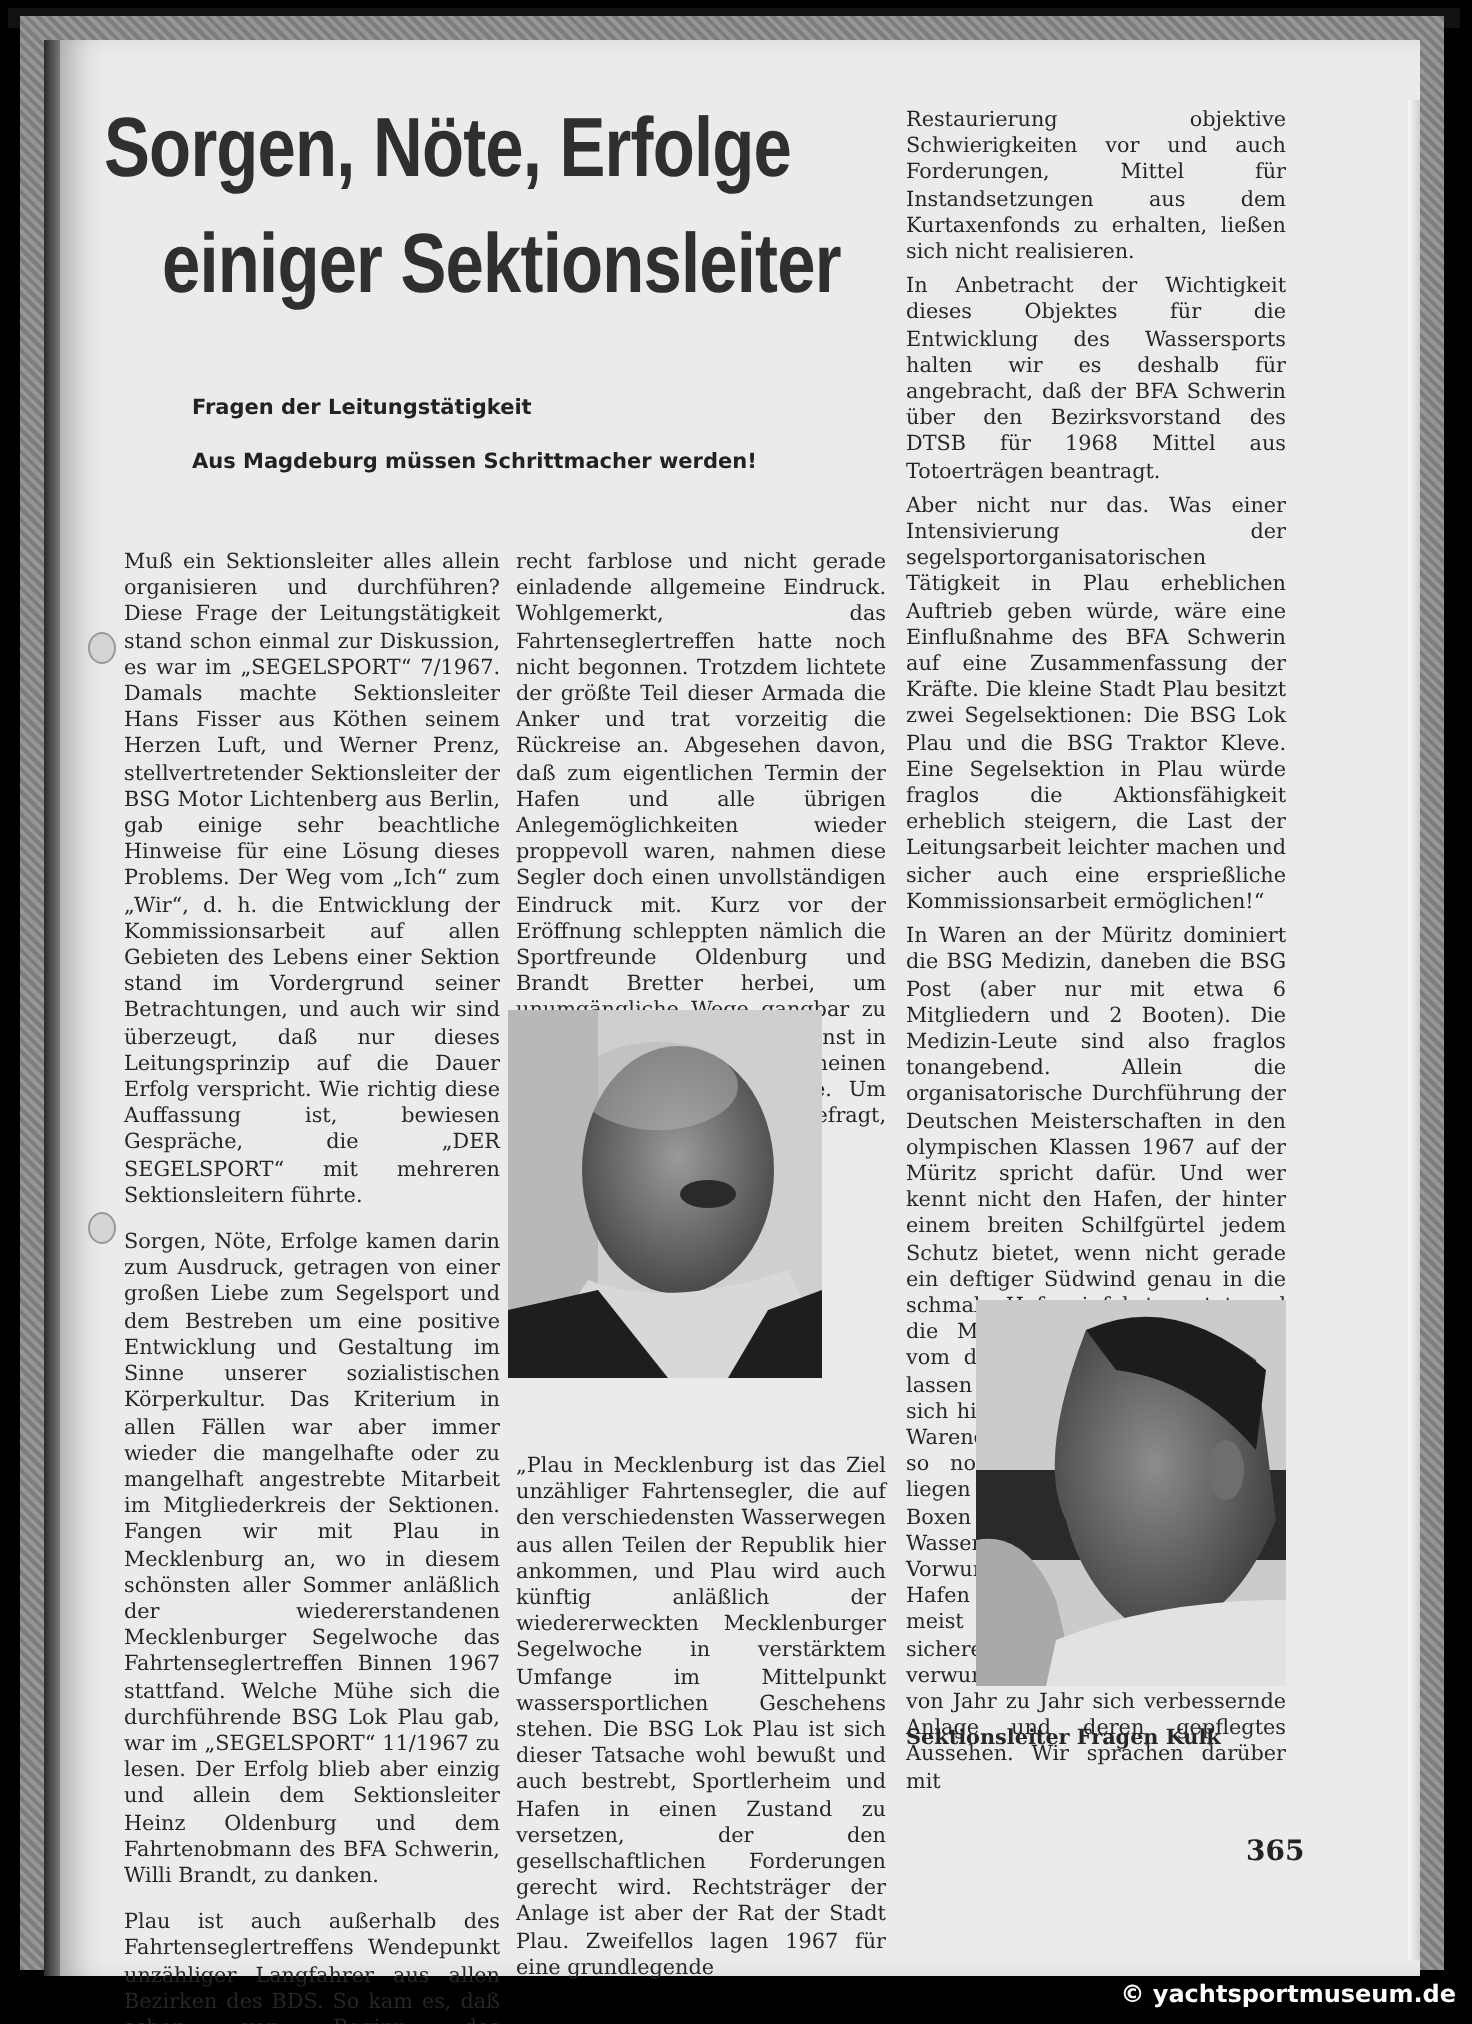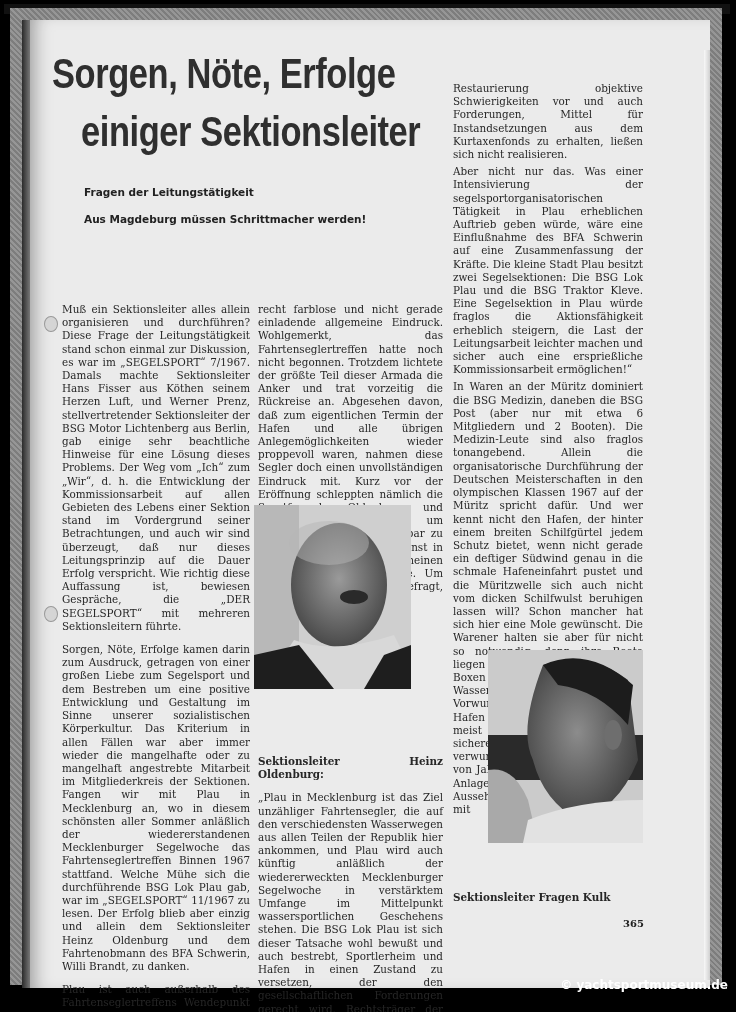--- a/index.html
+++ b/index.html
@@ -30,42 +30,42 @@
     background: #d5d5d5; border: 1px solid #999; }
   .title {
     position: absolute; font-family: "Liberation Sans", sans-serif; font-weight: bold;
     color: #2f2f2f; font-size: 42px; letter-spacing: -0.5px; transform: scaleX(0.82); transform-origin: left top;
     white-space: nowrap; margin: 0;
   }
   .t1 { left: 52px; top: 50px; }
   .t2 { left: 81px; top: 108px; }
   .sub {
     position: absolute; font-family: "DejaVu Sans", sans-serif; font-weight: bold;
-    font-size: 10.5px; color: #222; white-space: nowrap; margin: 0;
+    font-size: 10.5px; color: #222; white-space: nowrap; margin: 12px;
   }
   .s1 { left: 84px; top: 186px; }
   .s2 { left: 84px; top: 213px; }
   .col {
     position: absolute; font-size: 10.4px; line-height: 13.2px; color: #262626;
-    text-align: justify; hyphens: auto; margin-top: 28px;
+    text-align: justify; hyphens: auto;
   }
   .col p { margin: 0 0 10px 0; }
   .col p.tight { margin-bottom: 4px; }
   .left { left: 62px; top: 275px; width: 188px; }
   .mid { left: 258px; top: 275px; width: 185px; }
   .mid2 { left: 258px; top: 727px; width: 185px; }
   .right { left: 453px; top: 54px; width: 190px; }
   .right2 { left: 453px; top: 863px; width: 190px; }
   .caption { font-weight: bold; font-size: 10.4px; margin: 0 0 8px 0; }
   .photo { position: absolute; overflow: hidden; }
   .photo1 { left: 254px; top: 505px; width: 157px; height: 184px; background: #bdbdbd; }
   .photo2 { left: 488px; top: 650px; width: 155px; height: 193px; background: #c4c4c4; }
-  .pagenum { position: absolute; left: 623px; top: 918px; font-size: 10px; color: #222; font-weight: bold; }
+  .pagenum { position: absolute; left: 623px; top: 918px; font-size: 14px; color: #222; font-weight: bold; }
   .watermark {
-    position: absolute; right: 8px; bottom: 20px; color: #fff; font-family: "DejaVu Sans", sans-serif;
+    position: absolute; right: 8px; bottom: 8px; color: #fff; font-family: "DejaVu Sans", sans-serif;
     font-size: 12px; font-weight: bold; white-space: nowrap;
   }
   b.inline { font-weight: normal; }
 </style>
 </head>
 <body>
 
 <div class="scan-edge-top"></div>
 <div class="board">
   <div class="page">
@@ -102,26 +102,26 @@
     <ellipse cx="85" cy="80" rx="48" ry="62" fill="url(#face1)"></ellipse>
     <ellipse cx="75" cy="38" rx="40" ry="22" fill="#b5b5b5" opacity="0.5"></ellipse>
     <ellipse cx="100" cy="92" rx="14" ry="7" fill="#2a2a2a"></ellipse>
     <path d="M40 135 Q80 150 140 130 L150 150 L120 184 L40 184 L30 150 Z" fill="#d8d8d8"></path>
     <path d="M0 150 L45 140 L80 184 L0 184 Z" fill="#1e1e1e"></path>
     <path d="M157 140 L130 150 L110 184 L157 184 Z" fill="#1e1e1e"></path>
   </svg>
 </div>
 
 <div class="col mid2">
-  <p class="caption">Sektionsleiter Heinz Oldenburg:</p>
   <p>„Plau in Mecklenburg ist das Ziel unzähliger Fahrtensegler, die auf den verschiedensten Wasserwegen aus allen Teilen der Republik hier ankommen, und Plau wird auch künftig anläßlich der wiedererweckten Mecklenburger Segelwoche in verstärktem Umfange im Mittelpunkt wassersportlichen Geschehens stehen. Die BSG Lok Plau ist sich dieser Tatsache wohl bewußt und auch bestrebt, Sportlerheim und Hafen in einen Zustand zu versetzen, der den gesellschaftlichen Forderungen gerecht wird. Rechtsträger der Anlage ist aber der Rat der Stadt Plau. Zweifellos lagen 1967 für eine grundlegende</p>
 </div>
 
 <div class="col right">
   <p class="tight">Restaurierung objektive Schwierigkeiten vor und auch Forderungen, Mittel für Instandsetzungen aus dem Kurtaxenfonds zu erhalten, ließen sich nicht realisieren.</p>
+  <p class="tight">In Anbetracht der Wichtigkeit dieses Objektes für die Entwicklung des Wassersports halten wir es deshalb für angebracht, daß der BFA Schwerin über den Bezirksvorstand des DTSB für 1968 Mittel aus Totoerträgen beantragt.</p>
   <p class="tight">Aber nicht nur das. Was einer Intensivierung der segelsportorganisatorischen Tätigkeit in Plau erheblichen Auftrieb geben würde, wäre eine Einflußnahme des BFA Schwerin auf eine Zusammenfassung der Kräfte. Die kleine Stadt Plau besitzt zwei Segelsektionen: Die BSG Lok Plau und die BSG Traktor Kleve. Eine Segelsektion in Plau würde fraglos die Aktionsfähigkeit erheblich steigern, die Last der Leitungsarbeit leichter machen und sicher auch eine ersprießliche Kommissionsarbeit ermöglichen!“</p>
   <p><span>In </span><b class="inline">Waren an der Müritz</b><span> dominiert die BSG Medizin, daneben die BSG Post (aber nur mit etwa 6 Mitgliedern und 2 Booten). Die Medizin-Leute sind also fraglos tonangebend. Allein die organisatorische Durchführung der Deutschen Meisterschaften in den olympischen Klassen 1967 auf der Müritz spricht dafür. Und wer kennt nicht den Hafen, der hinter einem breiten Schilfgürtel jedem Schutz bietet, wenn nicht gerade ein deftiger Südwind genau in die schmale Hafeneinfahrt pustet und die Müritzwelle sich auch nicht vom dicken Schilfwulst beruhigen lassen will? Schon mancher hat sich hier eine Mole gewünscht. Die Warener halten sie aber für nicht so notwendig, denn ihre Boote liegen vor Wellengang geschützt in Boxen langgestreckter Wasserschuppen. Das soll kein Vorwurf sein. Jeder Segler, der den Hafen anläuft, ist dankbar für den meist ruhigen und auf jeden Fall sicheren Platz und sicher verwundert und erstaunt über die von Jahr zu Jahr sich verbessernde Anlage und deren gepflegtes Aussehen. Wir sprachen darüber mit</span></p>
 </div>
 
 <div class="photo photo2" aria-label="portrait-gerhard-kulk">
   <svg width="155" height="193" viewBox="0 0 155 193">
     <defs>
       <radialGradient id="face2" cx="45%" cy="45%" r="60%">
         <stop offset="0%" stop-color="#8c8c8c"></stop>
           <stop offset="100%" stop-color="#3e3e3e"></stop>

